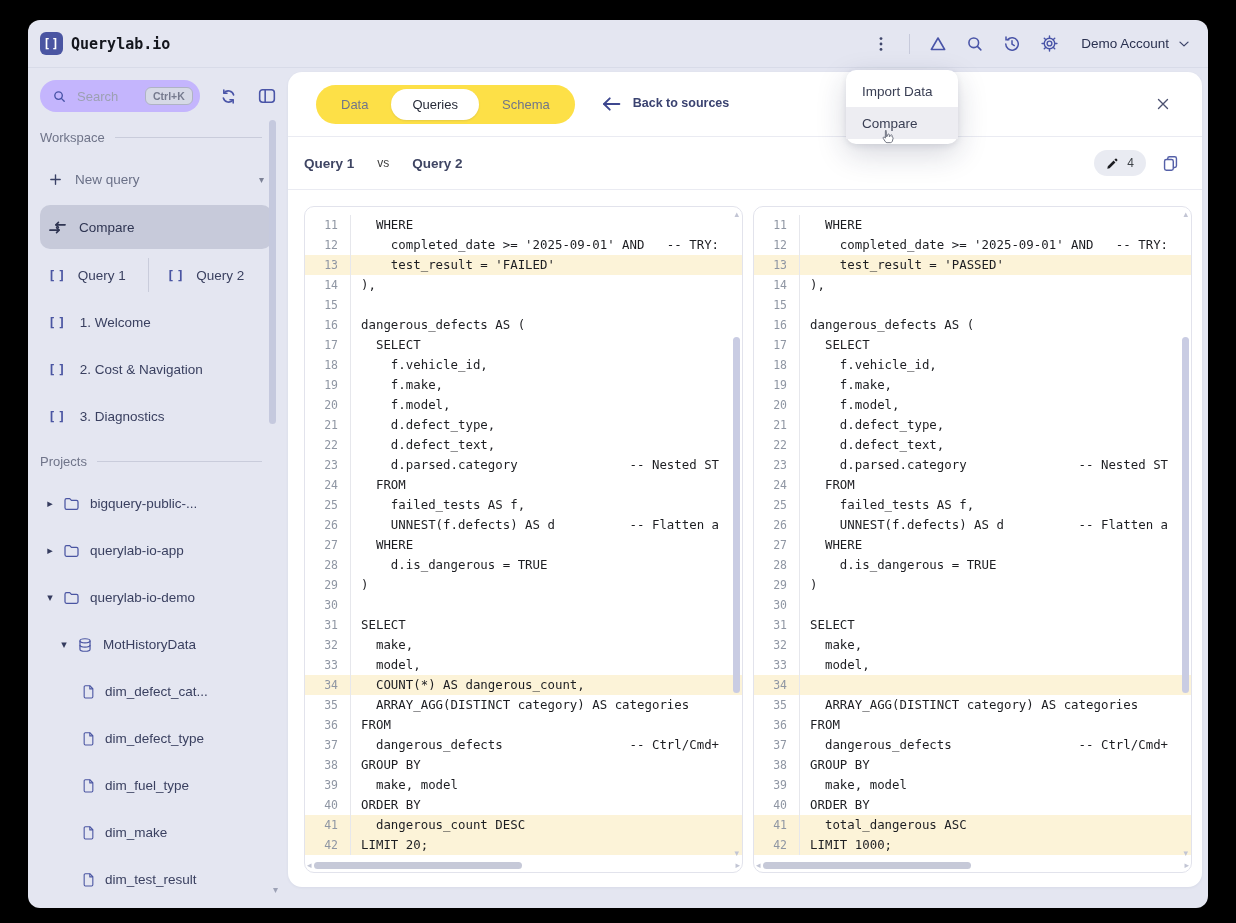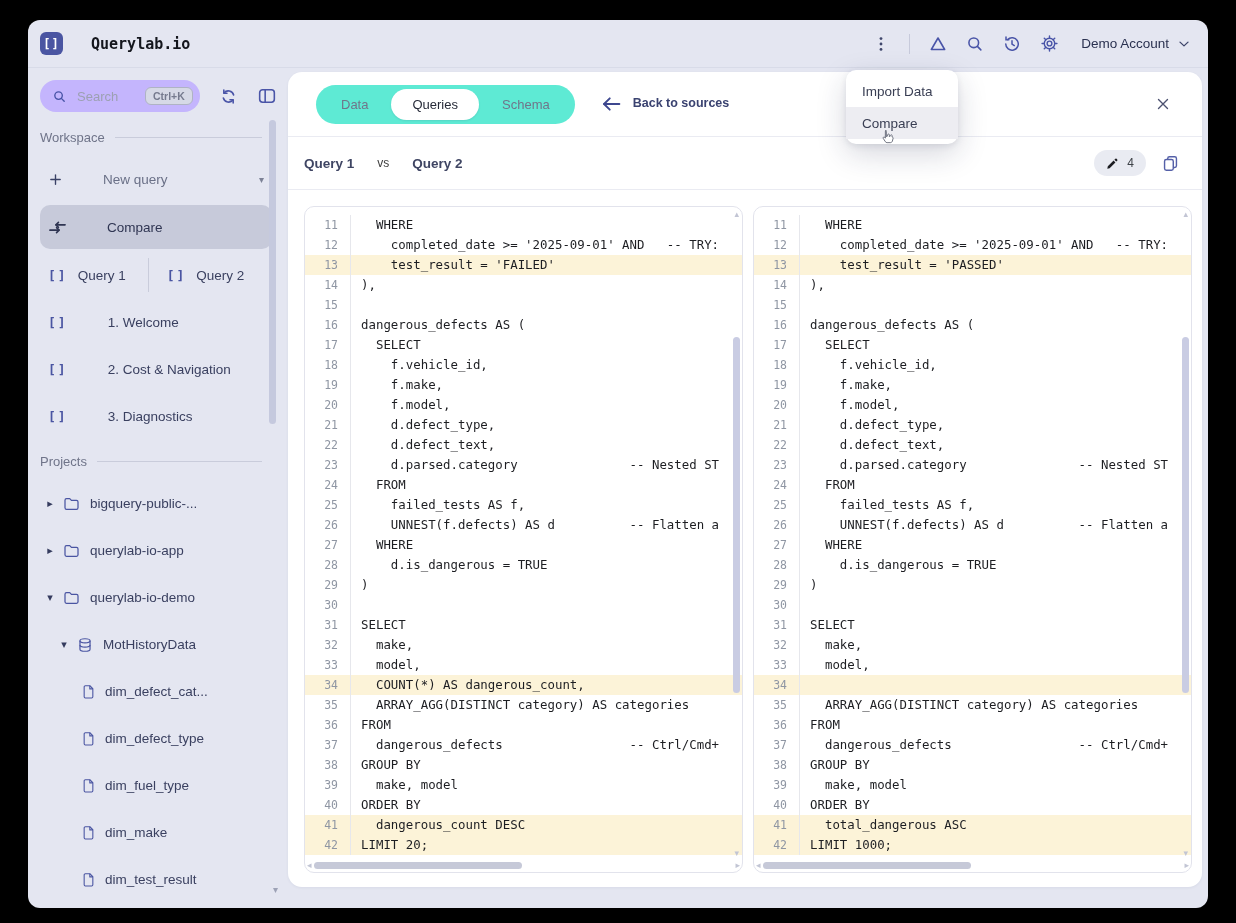--- a/index.html
+++ b/index.html
@@ -1,57 +1,57 @@
 <!DOCTYPE html>
 <html><head>
 <meta charset="utf-8">
 <style>
   html,body{margin:0;padding:0;}
   body{width:1236px;height:923px;background:#000;overflow:hidden;font-family:"Liberation Sans",sans-serif;-webkit-font-smoothing:antialiased;}
   .window{position:absolute;left:28px;top:20px;width:1180px;height:888px;background:#E4E6F1;border-radius:12px;overflow:hidden;}
   
   .topbar{height:48px;display:flex;align-items:center;padding:0 16px 0 12px;border-bottom:1px solid #D8DBE8;box-sizing:border-box;}
   .logo-badge{width:23px;height:23px;border-radius:6px;background:#4A55A2;color:#fff;display:flex;align-items:center;justify-content:center;font-family:"DejaVu Sans Mono",monospace;font-weight:bold;font-size:12px;letter-spacing:1px;}
-  .app-title{margin-left:28px;font-family:"DejaVu Sans Mono",monospace;font-weight:bold;font-size:15px;color:#14161D;}
+  .app-title{margin-left:8px;font-family:"DejaVu Sans Mono",monospace;font-weight:bold;font-size:15px;color:#14161D;}
   .topbar-right{margin-left:auto;display:flex;align-items:center;gap:15px;}
   .tb-btn{display:flex;align-items:center;justify-content:center;width:22px;height:22px;cursor:pointer;}
   .tb-divider{width:1px;height:20px;background:#C7CADB;margin:0 2px;}
   .account{display:flex;align-items:center;gap:7px;margin-left:6px;cursor:pointer;}
   .account-label{font-size:13.5px;font-weight:500;color:#2A3150;}
   
   .body{display:flex;height:839px;}
   
   .sidebar{width:260px;flex:none;box-sizing:border-box;padding:12px 0 0 12px;position:relative;overflow:hidden;}
   .search-row{display:flex;align-items:center;gap:17px;margin-bottom:12px;}
   .search-pill{display:flex;align-items:center;width:160px;height:32px;background:#c4b5fd;border-radius:16px;padding:0 6px 0 12px;box-sizing:border-box;gap:8px;}
   .search-input{border:none;outline:none;background:transparent;width:58px;font-size:13px;color:#3A4060;font-family:"Liberation Sans",sans-serif;}
   .search-input::placeholder{color:#9CA0B2;}
   .kbd-badge{font-size:10.5px;font-weight:bold;color:#757A8E;border:1.3px solid #AFB3C4;border-radius:6px;padding:2px 7px;background:#D6D9E6;}
   .section-label{display:flex;align-items:center;height:26px;margin:8px 0 6px 0;font-size:13px;color:#6F7489;}
   .section-label .rule{flex:1;height:1px;background:#C9CCDB;margin:0 26px 0 10px;}
-  .side-row{display:flex;align-items:center;height:47px;font-size:13.5px;color:#3A4060;padding-left:8px;cursor:pointer;gap:28px;}
+  .side-row{display:flex;align-items:center;height:47px;font-size:13.5px;color:#3A4060;padding-left:8px;cursor:pointer;}
   .side-row .lbl{margin-left:12px;}
   .new-query{color:#6A7087;}
   .new-query .chev{margin-left:auto;margin-right:24px;color:#7D8296;font-size:10px;}
   .compare-row{background:#C7CADA;border-radius:10px;height:44px;width:232px;box-sizing:border-box;margin:2px 0;color:#2F3552;font-weight:500;}
   .qtabs{display:flex;align-items:center;height:48px;}
   .qtab{display:flex;align-items:center;padding-left:8px;cursor:pointer;font-size:13.5px;color:#3A4060;}
   .qtab .lbl{margin-left:10px;}
   .qtab-divider{width:1px;height:34px;background:#C9CCDB;margin:0 18px 0 22px;}
   .bracket-ico{font-family:"DejaVu Sans Mono",monospace;font-weight:bold;color:#4A55A2;font-size:13px;letter-spacing:2px;}
   .tree{margin-top:2px;}
   .tree-row{display:flex;align-items:center;height:47px;font-size:13.5px;color:#3A4060;cursor:pointer;}
   .tree-caret{width:12px;font-size:11px;color:#343B5E;margin-right:7px;text-align:center;}
   .tree-ico{display:flex;align-items:center;margin-right:10px;}
   .side-scrollbar{position:absolute;right:12px;top:52px;width:7px;height:304px;background:#C5C9DE;border-radius:4px;}
   .side-scroll-down{position:absolute;right:10px;bottom:12px;font-size:10px;color:#9DA2B6;}
   
   .panel{flex:1;margin:4px 6px 20px 0;background:#fff;border-radius:14px;position:relative;display:flex;flex-direction:column;box-shadow:0 1px 3px rgba(40,45,80,.06);min-width:0;}
   .panel-head{height:64px;display:flex;align-items:center;padding:0 30px 0 28px;flex:none;}
-  .seg-tabs{display:flex;align-items:center;background:#5eead4;border-radius:21px;padding:4px;gap:2px;}
+  .seg-tabs{display:flex;align-items:center;background:#fde047;border-radius:21px;padding:4px;gap:2px;}
   .seg-tab{padding:8px 21px;font-size:13px;color:#70758A;border-radius:17px;cursor:pointer;}
   .seg-tab.active{background:#fff;color:#272B39;font-weight:normal;box-shadow:0 1px 2px rgba(20,25,60,.10);}
   .back-link{display:flex;align-items:flex-start;gap:11px;margin-left:26px;cursor:pointer;}
   .back-label{font-size:12.5px;font-weight:bold;color:#3A4270;}
   .close-btn{margin-left:auto;cursor:pointer;display:flex;}
   .hdivider{height:1px;background:#EAEBF2;flex:none;}
   .compare-head{height:52px;display:flex;align-items:center;padding:0 22px 0 16px;flex:none;}
   .ch-title{font-size:13.5px;font-weight:bold;color:#3F4563;}
   .ch-vs{font-size:12px;color:#404040;margin:0 23px;}
   .edit-pill{margin-left:auto;display:flex;align-items:center;gap:8px;background:#E9EBF2;border-radius:13px;height:26px;padding:0 12px;cursor:pointer;}

